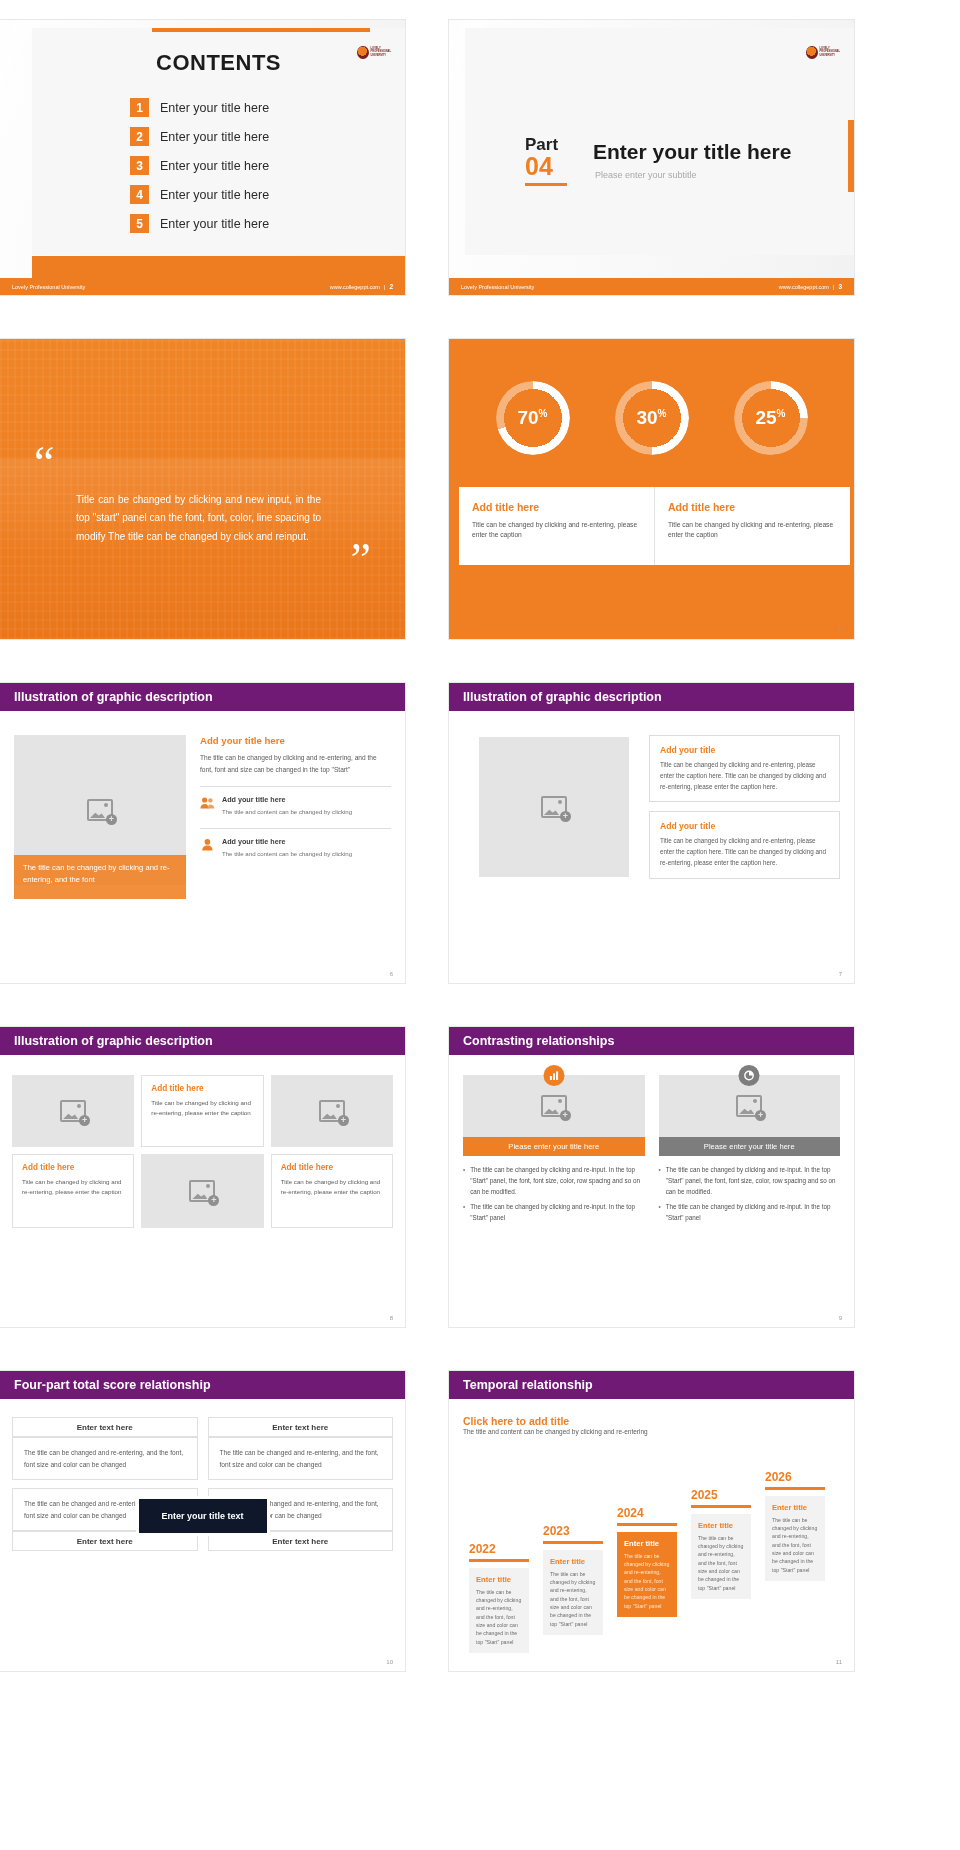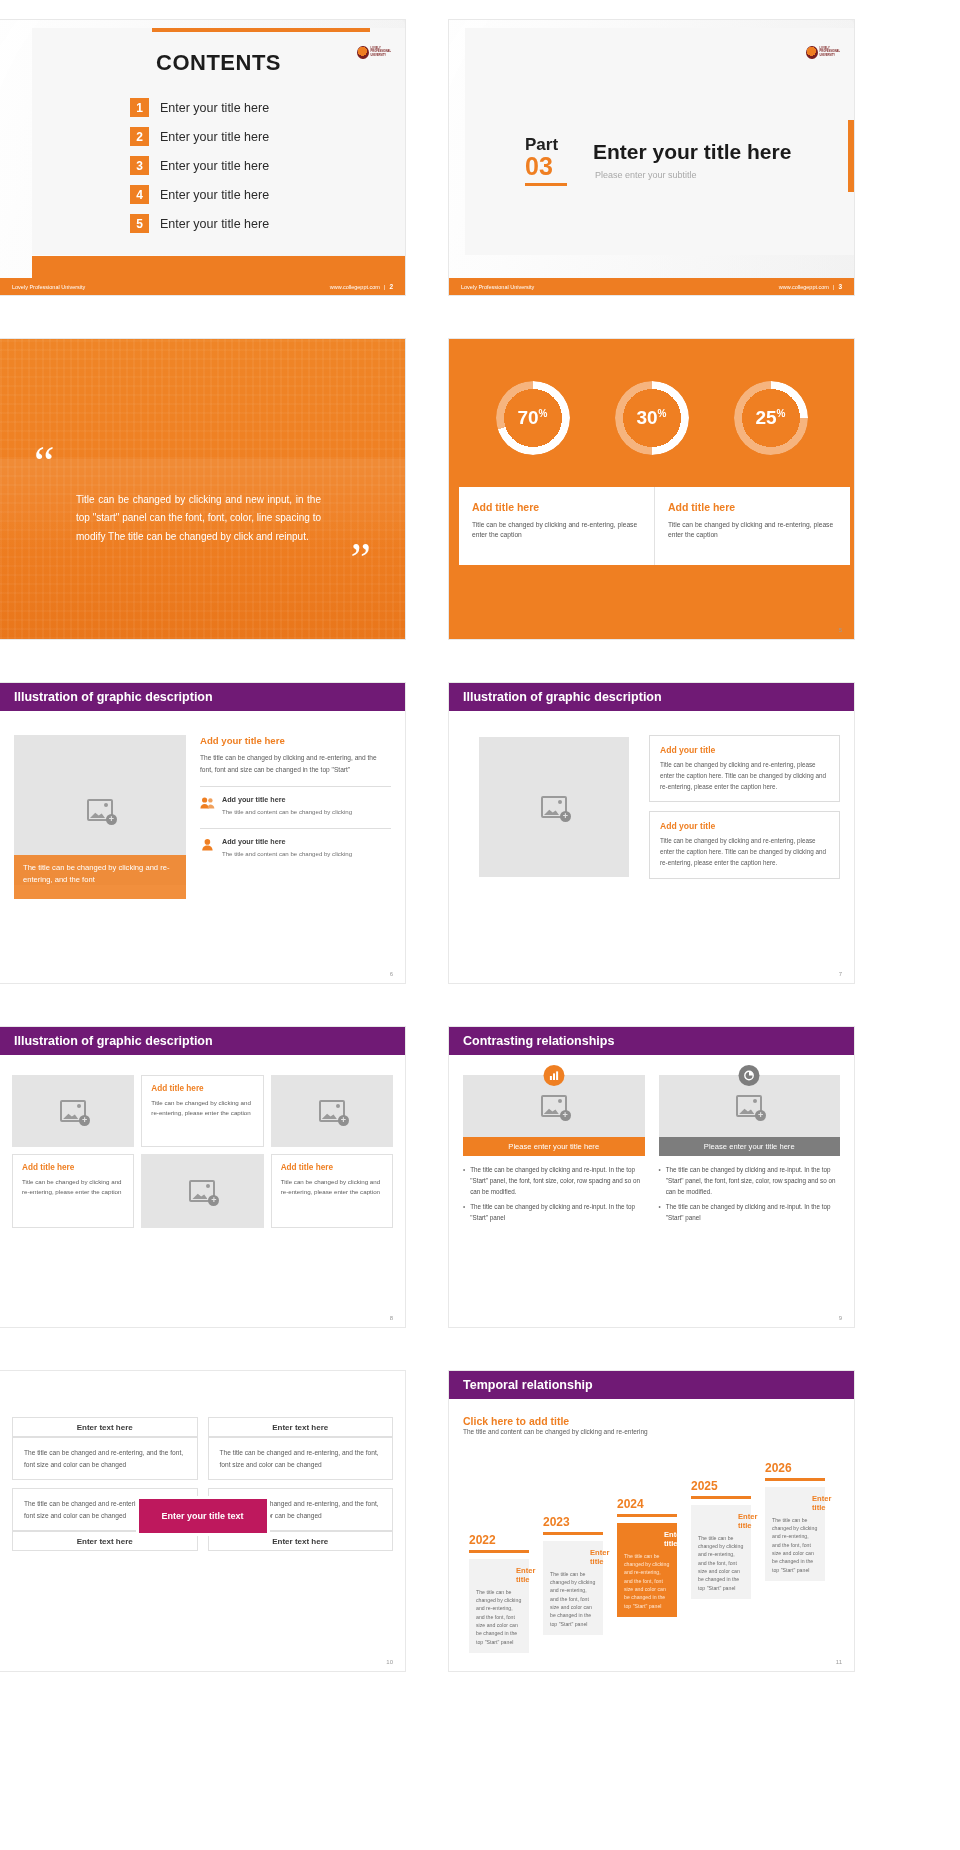--- a/index.html
+++ b/index.html
@@ -186,33 +186,33 @@
   .s9-li { display:flex; gap:5px; font-size:6.3px; color:#4f4f4f; line-height:1.72; margin-bottom:5px; }
   .s9-li .dot { color:#7b7b7b; }
 
   
   .s10-grid { position:absolute; left:12px; right:12px; top:46px; display:grid;
               grid-template-columns:1fr 1fr; gap:8px 10px; }
   .s10-hd { border:1px solid #e0e0e0; height:20px; display:flex; align-items:center;
             justify-content:center; font-size:8px; font-weight:bold; color:#3a3a3a; background:#fff; }
   .s10-bd { border:1px solid #e0e0e0; padding:9px 11px; font-size:6.6px; color:#5a5a5a; line-height:1.75; }
   .s10-center { position:absolute; left:50%; top:128px; transform:translateX(-50%);
-    width:128px; height:34px; background:#be185d; color:#fff; font-size:9px; font-weight:bold;
+    width:128px; height:34px; background:#0f172a; color:#fff; font-size:9px; font-weight:bold;
     display:flex; align-items:center; justify-content:center; box-shadow:0 0 0 3px #fff; }
 
   
   .s11-head { position:absolute; left:14px; top:44px; }
   .s11-head h3 { color:#ef7f22; font-size:10.5px; margin-bottom:0; }
   .s11-head p { color:#5a5a5a; font-size:6.5px; line-height:1.6; }
   .tl { position:absolute; left:12px; right:10px; bottom:18px; height:160px; }
   .tl-item { position:absolute; width:60px; }
   .tl-year { font-size:12px; font-weight:bold; margin-bottom:3px; }
   .tl-rule { height:2.5px; margin-bottom:6px; }
   .tl-card { padding:7px 7px; }
-  .tl-card h5 { font-size:7.6px; font-weight:bold; margin-bottom:4px;margin-left:40px; }
+  .tl-card h5 { font-size:7.6px; font-weight:bold; margin-bottom:4px; }
   .tl-card p { font-size:5.2px; line-height:1.6; }
 </style>
 </head>
 <body>
 
 <div class="grid">
 
   <div class="slide s-h">
     <div class="swirl"></div>
     <div class="s2-inner">
@@ -267,21 +267,21 @@
         <div class="logo-mark"></div>
         <div class="logo-txt">
           <div>LOVELY</div>
           <div>PROFESSIONAL</div>
           <div>UNIVERSITY</div>
         </div>
       </div>
       <div class="s3-accent"></div>
       <div class="s3-part">
         <div class="w">Part</div>
-        <div class="n">03</div>
+        <div class="n">04</div>
         <div class="ul"></div>
       </div>
       <div class="s3-title">Enter your title here</div>
       <div class="s3-sub">Please enter your subtitle</div>
     </div>
     <div class="footer">
       <span>Lovely Professional University</span>
       <span class="footer-right">
         <span>www.collegeppt.com</span>
         <span>|</span>
@@ -517,20 +517,23 @@
               <span class="dot">•</span>
               <span>The title can be changed by clicking and re-input. In the top "Start" panel</span>
             </div>
         </div>
       </div>
     </div>
     <div class="pgnum">9</div>
   </div>
 
   <div class="slide s-tall">
+    <div class="bar">
+      <span>Four-part total score relationship</span>
+    </div>
     <div class="s10-grid">
       <div>
         <div class="s10-hd">Enter text here</div>
         <div class="s10-bd">The title can be changed and re-entering, and the font, font size and color can be changed</div>
       </div>
       <div>
         <div class="s10-hd">Enter text here</div>
         <div class="s10-bd">The title can be changed and re-entering, and the font, font size and color can be changed</div>
       </div>
       <div>

